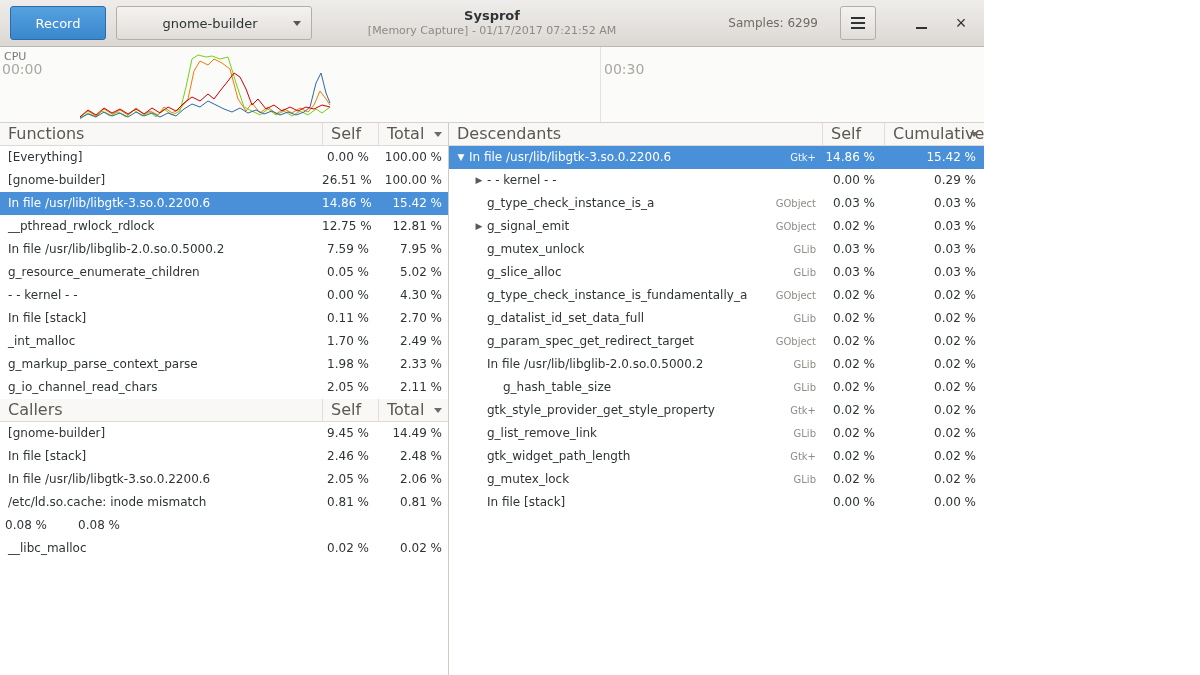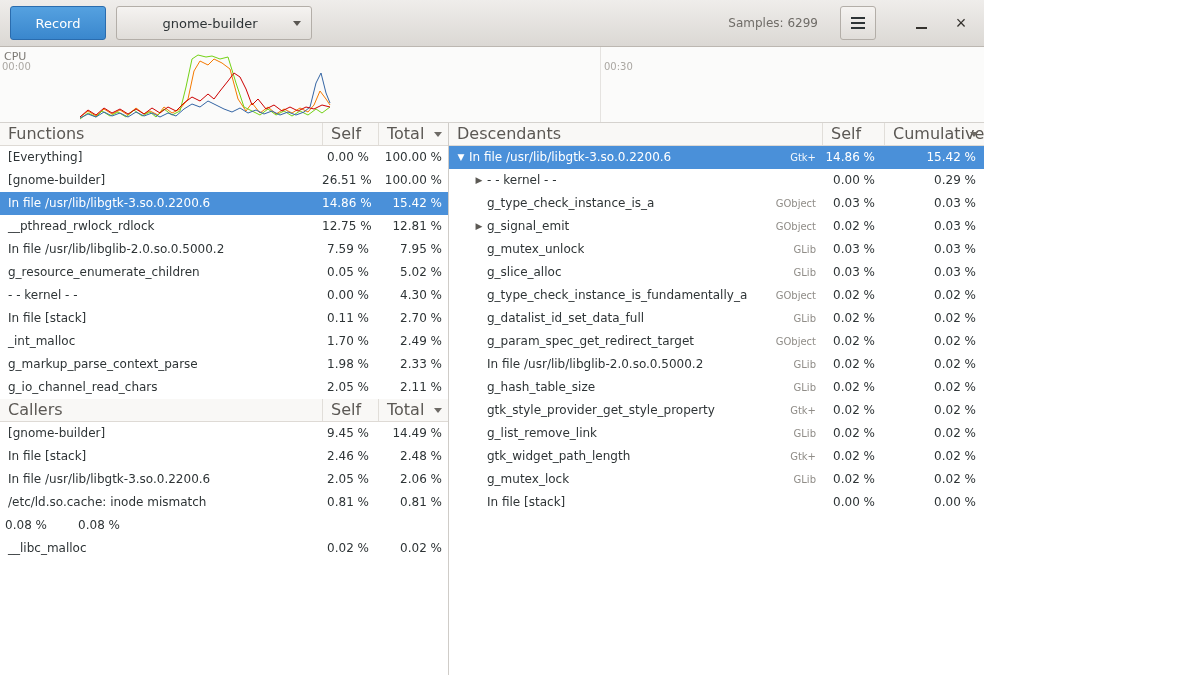--- a/index.html
+++ b/index.html
@@ -44,21 +44,21 @@
   .hamburger { width:14px; height:2px; background:#2e3436; box-shadow:0 -5px 0 #2e3436, 0 5px 0 #2e3436; }
   .win-btn { width:26px; height:26px; border:none; background:transparent; display:flex; align-items:center; justify-content:center; margin-left:14px; }
   .min-glyph { width:11px; height:2px; background:#35322e; transform:translateY(5px); }
   .close-glyph { font-size:18px; line-height:18px; color:#35322e; }
 
   
   .timeline { flex:0 0 76px; height:76px; position:relative; background:#fbfbfa; border-bottom:1px solid #d5d2ce; }
   .timeline svg { position:absolute; left:0; top:0; width:1200px; height:75px; }
   .gridline { position:absolute; left:600px; top:0; bottom:0; width:1px; background:#e5e3e0; }
   .cpu-label { position:absolute; top:3px; left:4px; font-size:11px; color:#7c7974; }
-  .time-label { position:absolute; font-size:10px; color:#aaa7a2; }
+  .time-label { position:absolute; font-size:14px; color:#aaa7a2; }
   .t0 { top:14px; left:2px; }
   .t30 { top:14px; left:604px; }
 
   
   .main { flex:1; min-height:0; display:flex; background:#ffffff; }
   .left-pane { flex:0 0 449px; width:449px; border-right:1px solid #cfccc8; display:flex; flex-direction:column; }
   .right-pane { flex:1; display:flex; flex-direction:column; }
 
   .thead { display:flex; flex:0 0 23px; height:23px; background:#f9f8f6; border-bottom:1px solid #dedad5; }
   .th { font-size:16px; color:#5b5854; line-height:22px; padding:0 8px; position:relative; white-space:nowrap; }
@@ -93,20 +93,24 @@
 
 <div class="window">
 
   <div class="headerbar">
     <div class="hb-left">
       <button class="record-btn">Record</button>
       <button class="combo">
         <span class="combo-label">gnome-builder</span>
         <span class="combo-arrow"></span>
       </button>
+    </div>
+    <div class="hb-center">
+      <div class="title">Sysprof</div>
+      <div class="subtitle">[Memory Capture] - 01/17/2017 07:21:52 AM</div>
     </div>
     <div class="hb-right">
       <span class="samples">Samples: 6299</span>
       <button class="menu-btn">
         <span class="hamburger"></span>
       </button>
       <button class="win-btn">
         <span class="min-glyph"></span>
       </button>
       <button class="win-btn">
@@ -331,21 +335,21 @@
           <div class="tr">
             <span class="td name tree" style="padding-left: 22px;">
               <span class="expander"></span>
               <span class="fn-name">In file /usr/lib/libglib-2.0.so.0.5000.2</span>
               <span class="badge">GLib</span>
             </span>
             <span class="td selfr">0.02 %</span>
             <span class="td cum">0.02 %</span>
           </div>
           <div class="tr">
-            <span class="td name tree" style="padding-left: 22px;">
+            <span class="td name tree" style="padding-left: 22px; gap: 16px;">
               <span class="expander"></span>
               <span class="fn-name">g_hash_table_size</span>
               <span class="badge">GLib</span>
             </span>
             <span class="td selfr">0.02 %</span>
             <span class="td cum">0.02 %</span>
           </div>
           <div class="tr">
             <span class="td name tree" style="padding-left: 22px;">
               <span class="expander"></span>

